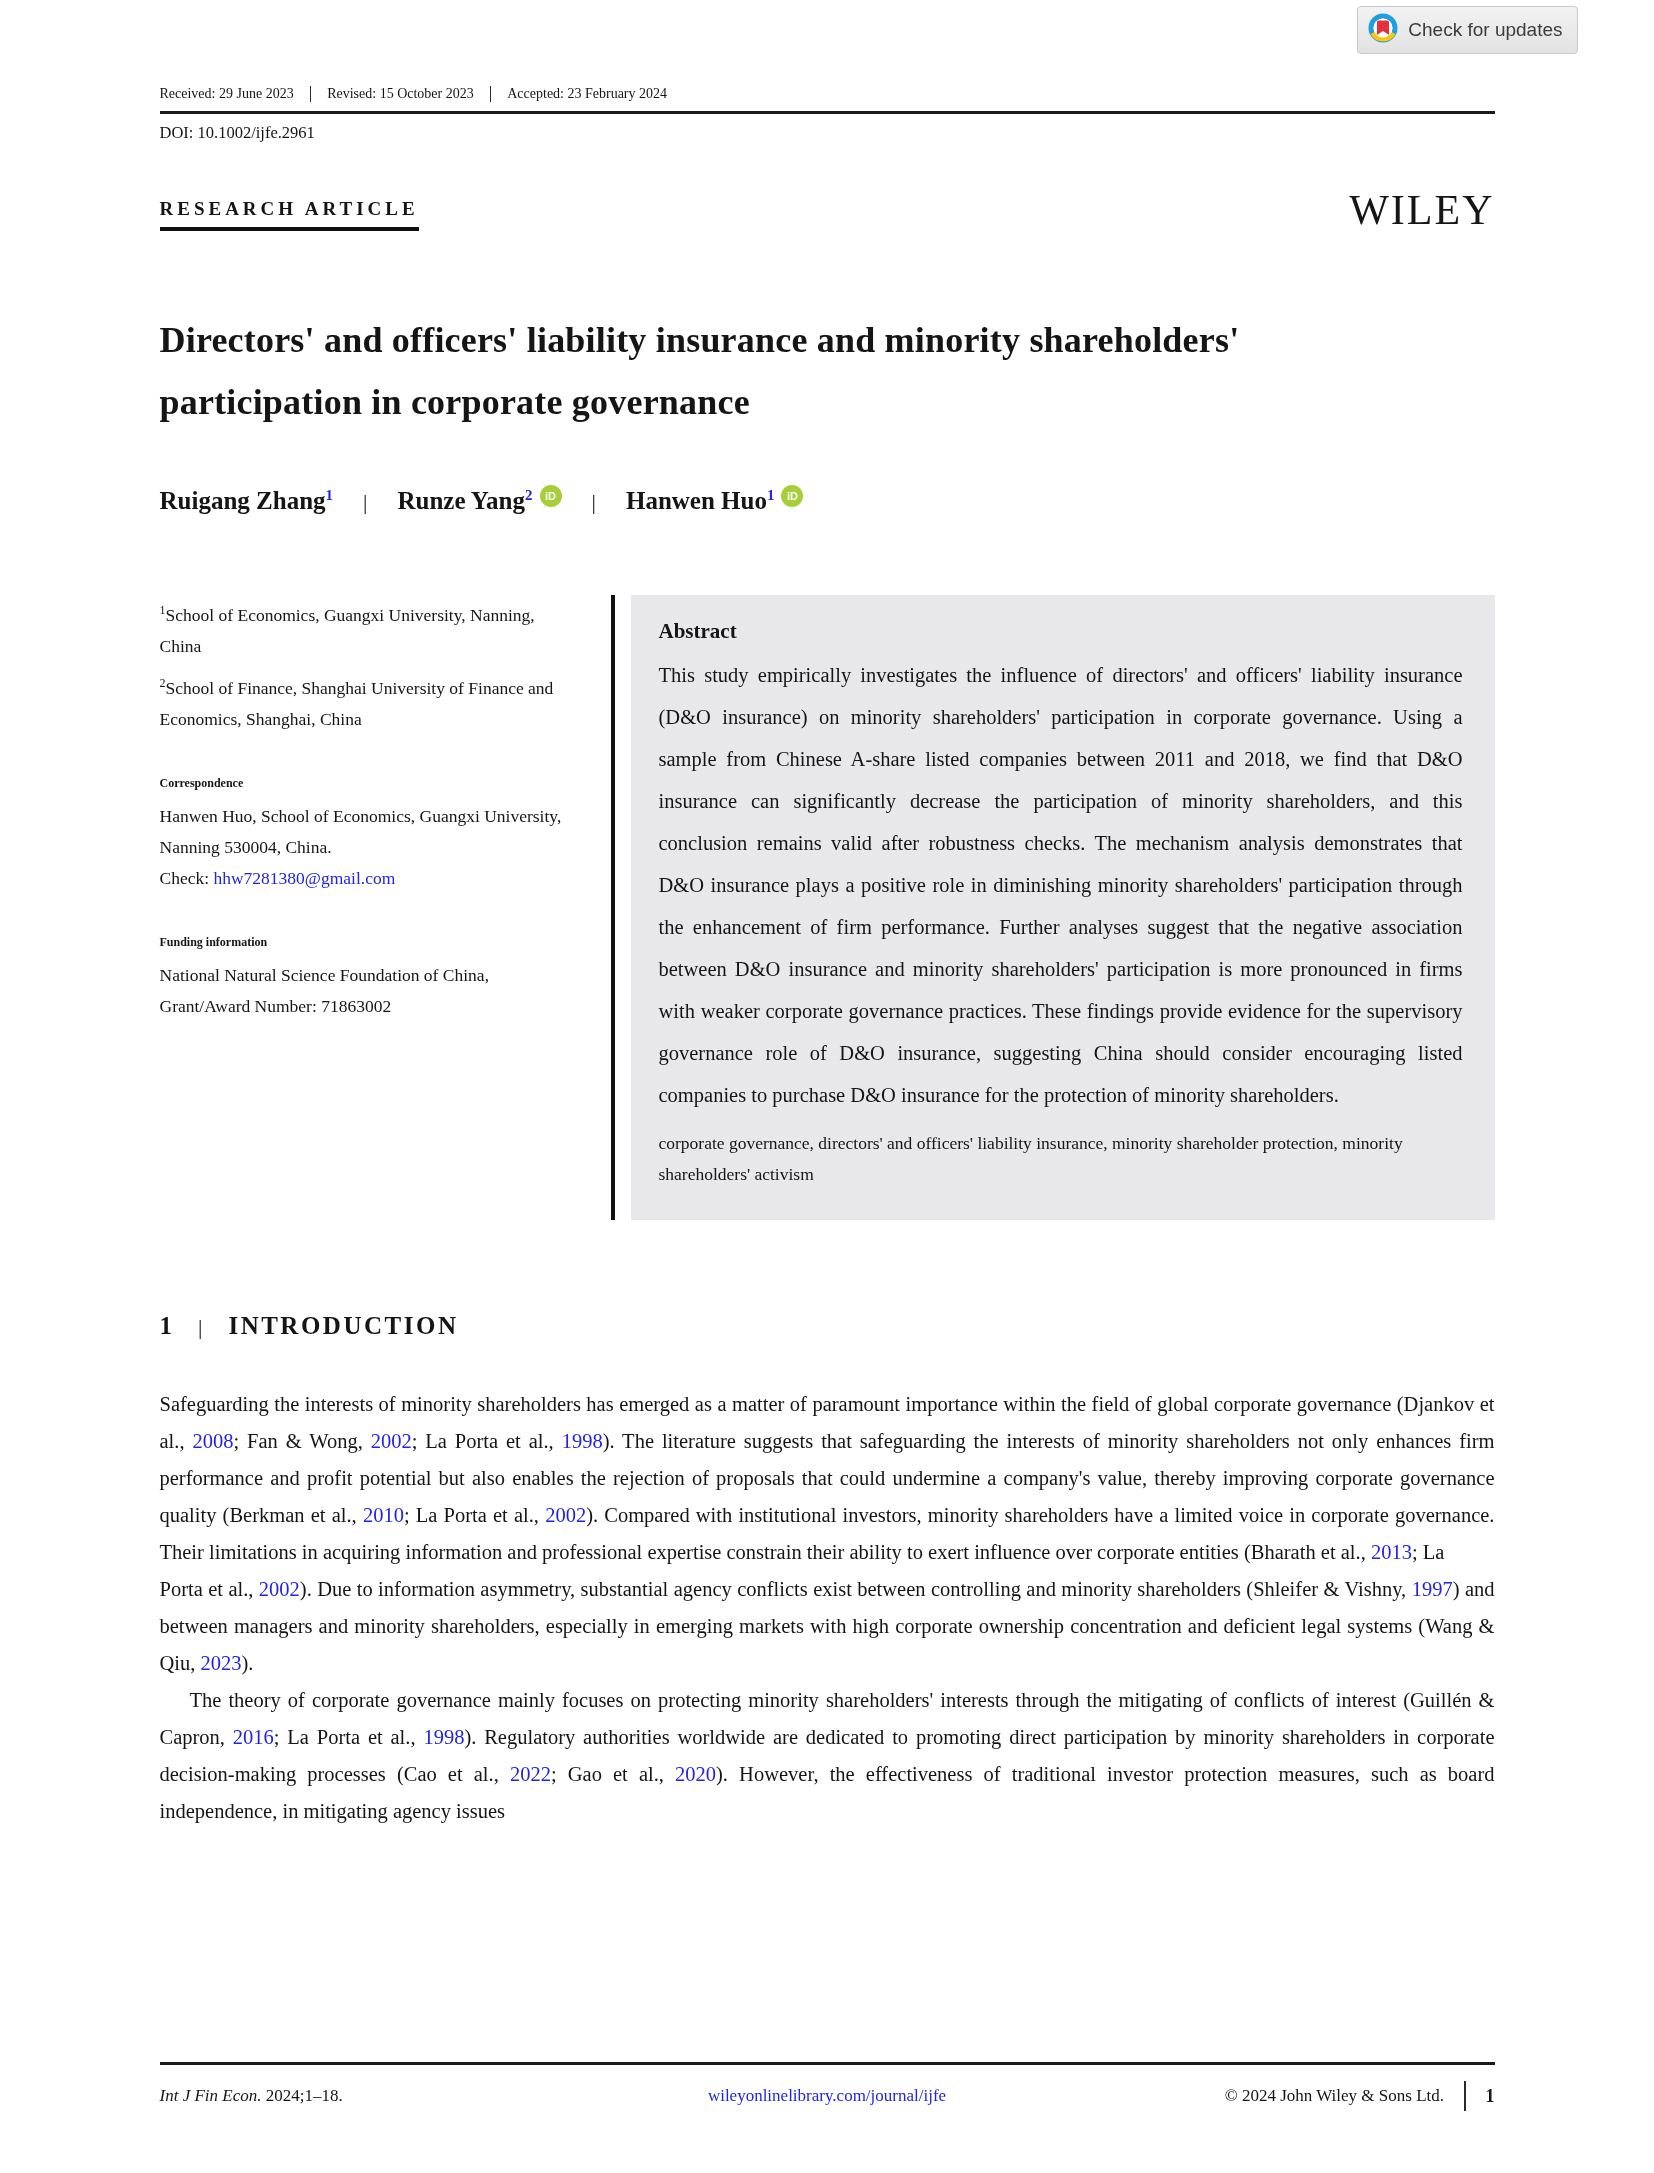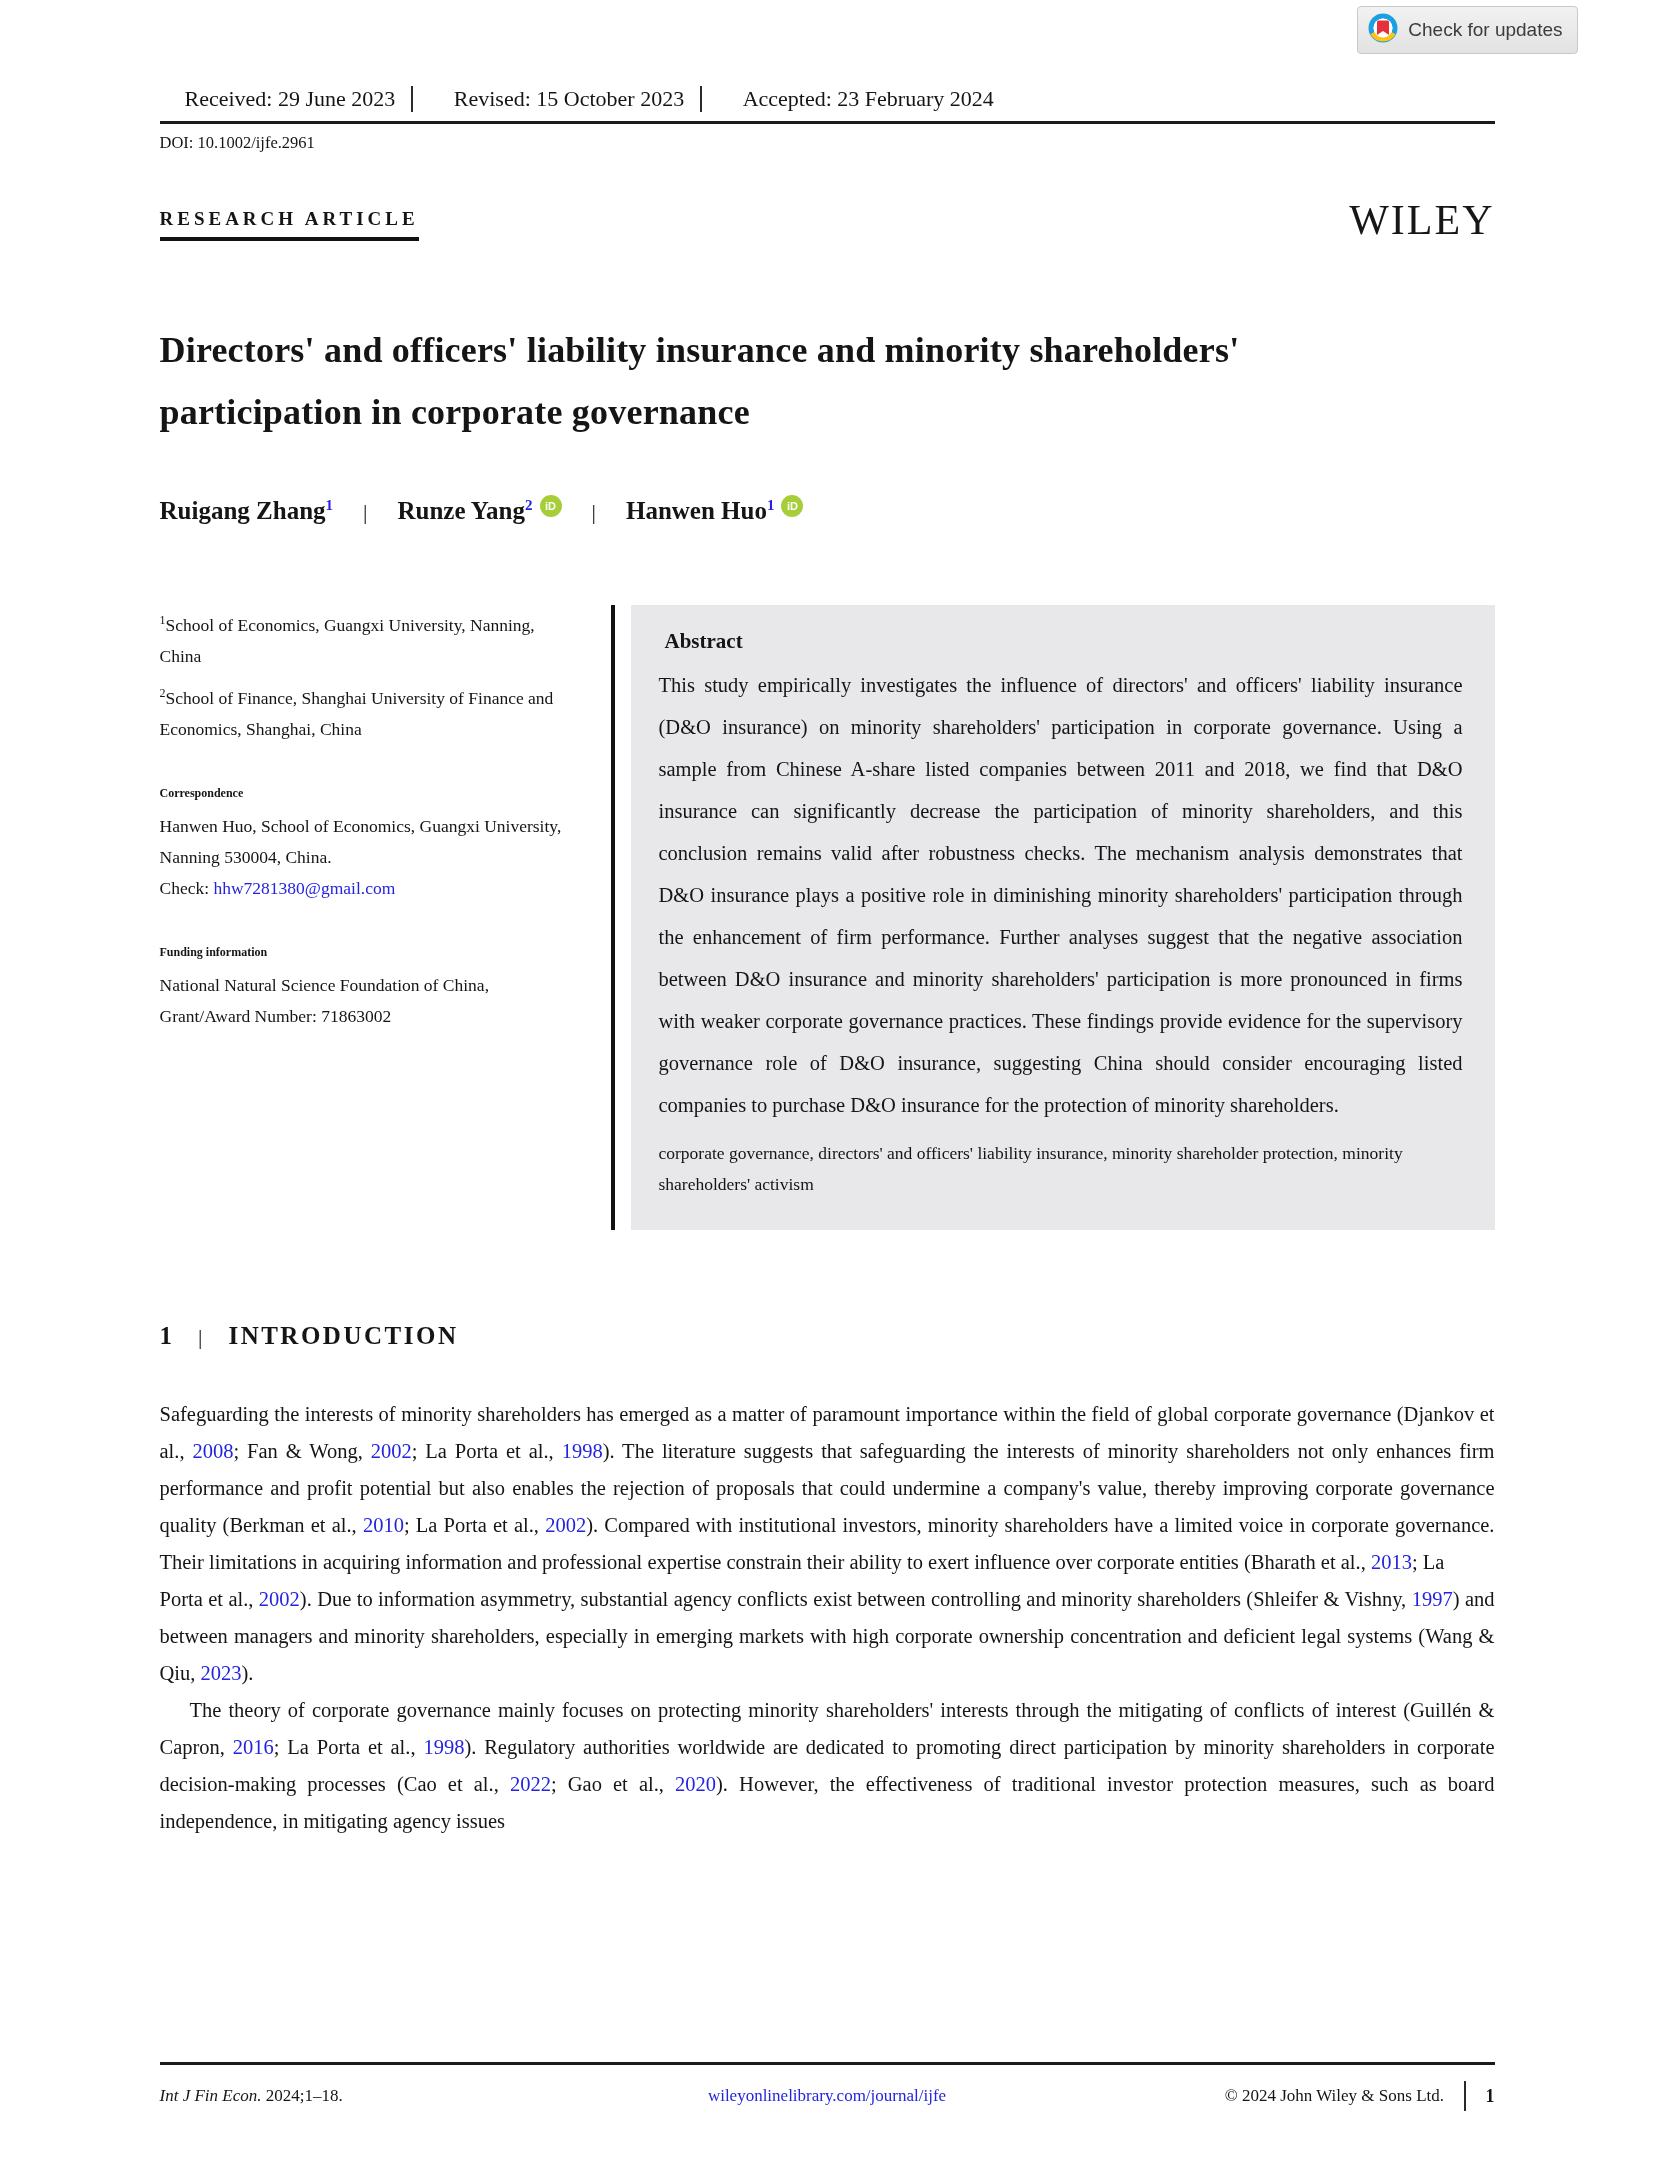--- a/index.html
+++ b/index.html
@@ -17,21 +17,21 @@
   
   .check-badge{position:absolute;top:6px;right:8px;display:flex;align-items:center;gap:10px;
     background:linear-gradient(#f2f2f2,#e2e2e2);border:1px solid #c9c9c9;border-radius:4px;
     padding:6px 14px 6px 10px;cursor:pointer;}
   .check-badge .label{font-family:"Liberation Sans","DejaVu Sans",sans-serif;font-size:19px;color:#3c3c3c;}
 
   .content{padding:0 91px;}
 
   
   .dates-row{display:flex;align-items:stretch;margin-top:86px;border-bottom:3px solid #1a1a1a;padding-bottom:9px;}
-  .dates-row .date-item{font-size:22px;margin-left:25px;}
+  .dates-row .date-item{font-size:14px;}
   .dates-row .vsep{width:1.5px;background:#2a2a2a;margin:0 16px;}
   .doi-row{margin-top:9px;font-size:16.5px;}
 
   
   .type-row{display:flex;justify-content:space-between;align-items:flex-end;margin-top:46px;}
   .article-type{font-size:19px;font-weight:bold;letter-spacing:4px;border-bottom:4px solid #111;padding-bottom:7px;}
   .wiley-logo{font-size:42px;letter-spacing:2px;color:#161616;line-height:1;}
 
   
   .paper-title{margin-top:78px;font-size:36px;font-weight:bold;line-height:62px;max-width:1100px;letter-spacing:.2px;}
@@ -48,21 +48,21 @@
   .top-grid{display:grid;grid-template-columns:415px 1fr;column-gap:36px;margin-top:80px;}
   .side-col{font-size:17.5px;line-height:31px;}
   .side-col .aff{margin-bottom:6px;}
   .side-col sup{color:#151515;font-size:12px;}
   .side-heading{font-weight:bold;margin-top:33px;margin-bottom:2px;font-size:12px;}
   .email-link,.cite{color:var(--accent-blue);}
   .email-link{cursor:pointer;}
 
   .abstract-wrap{border-left:4px solid #111;padding-left:16px;}
   .abstract-box{background:var(--abstract-bg);padding:24px 32px 30px 28px;}
-  .abstract-heading{font-size:21px;font-weight:bold;margin-bottom:10px;margin-left:6px;}
+  .abstract-heading{font-size:21px;font-weight:bold;margin-bottom:10px;}
   .abstract-text{font-size:20.5px;line-height:42px;text-align:justify;}
   .kw-heading{margin-top:34px;font-size:15.5px;font-weight:bold;letter-spacing:3px;}
   .kw-text{margin-top:12px;font-size:17.5px;line-height:31px;}
 
   
   .section-heading{margin-top:92px;display:flex;align-items:baseline;font-size:25px;font-weight:bold;}
   .section-heading .num{margin-right:26px;}
   .section-heading .pipe{font-weight:400;margin-right:26px;font-size:22px;}
   .section-heading .label{letter-spacing:2.5px;}
 

